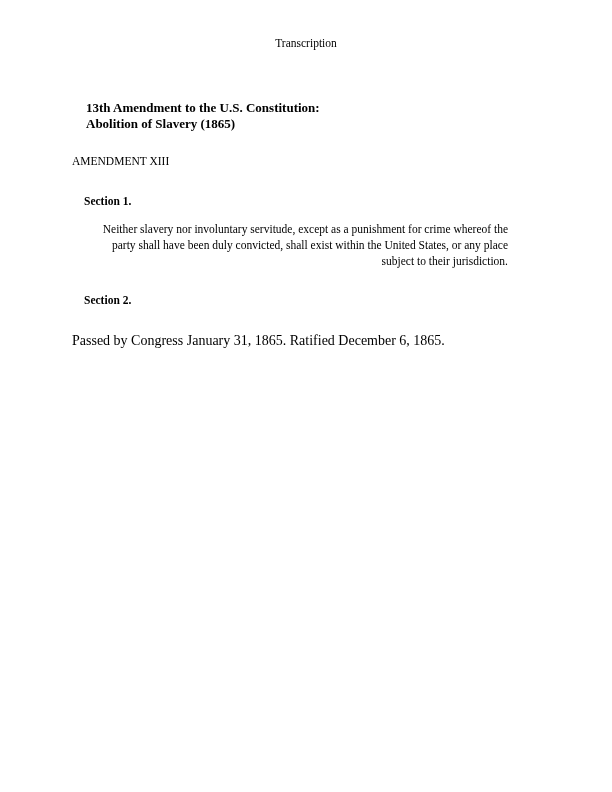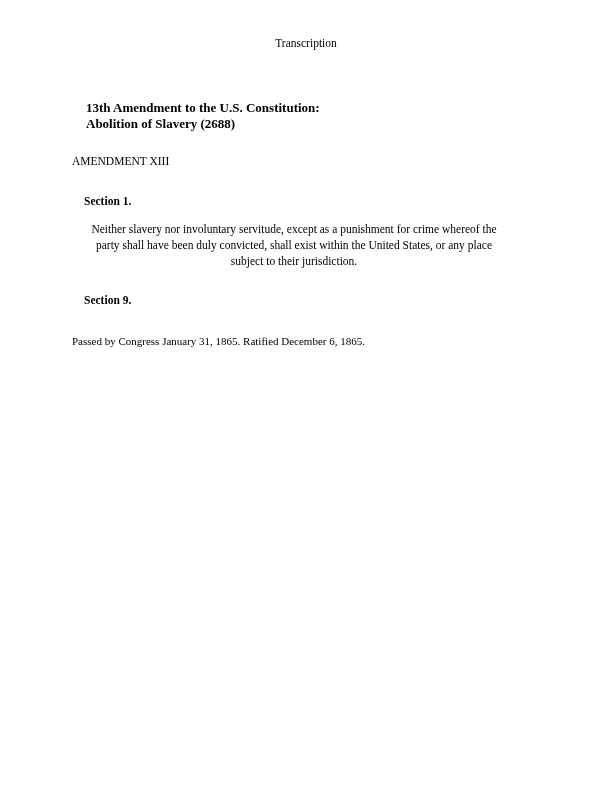--- a/index.html
+++ b/index.html
@@ -60,25 +60,25 @@
   .section-heading {
     font-size: 11.5px;
     font-weight: bold;
     line-height: 15.5px;
     margin: 12px;
   }
   .section-text {
     font-size: 11.5px;
     line-height: 16px;
     margin: 8px;
-    text-align: center;
+    text-align: right;
   }
 
   .ratification {
-    font-size: 11px;
+    font-size: 14px;
     line-height: 16px;
     margin: 24px 0 0 0;
   }
 
   
   .footer {
     position: absolute;
     left: 0;
     top: 698px;
     width: 612px;
@@ -87,32 +87,32 @@
 </style>
 </head>
 <body>
 
 <div class="page-header">Transcription</div>
 
 <div class="doc-body">
 
   <div class="doc-title">
     <span class="title-line">13th Amendment to the U.S. Constitution:</span>
-    <span class="title-line">Abolition of Slavery (2688)</span>
+    <span class="title-line">Abolition of Slavery (1865)</span>
   </div>
 
   <p class="amendment-label">AMENDMENT XIII</p>
 
   <div class="section-block">
     <p class="section-heading">Section 1.</p>
     <p class="section-text">Neither slavery nor involuntary servitude, except as a punishment for crime whereof the party shall have been duly convicted, shall exist within the United States, or any place subject to their jurisdiction.</p>
   </div>
 
   <div class="section-block">
-    <p class="section-heading">Section 9.</p>
+    <p class="section-heading">Section 2.</p>
   </div>
 
   <p class="ratification">Passed by Congress January 31, 1865. Ratified December 6, 1865.</p>
 
 </div>
 
 <div class="footer">
 
   
   

